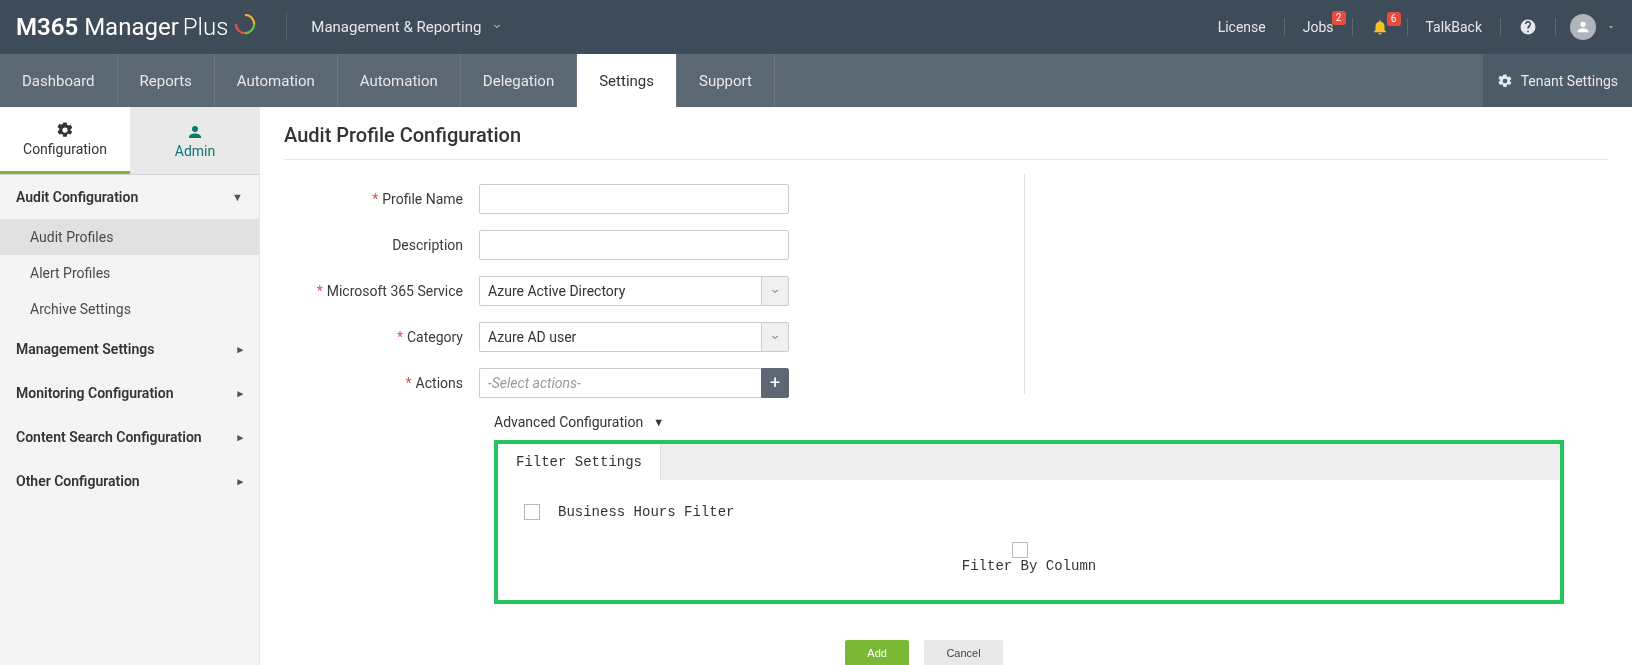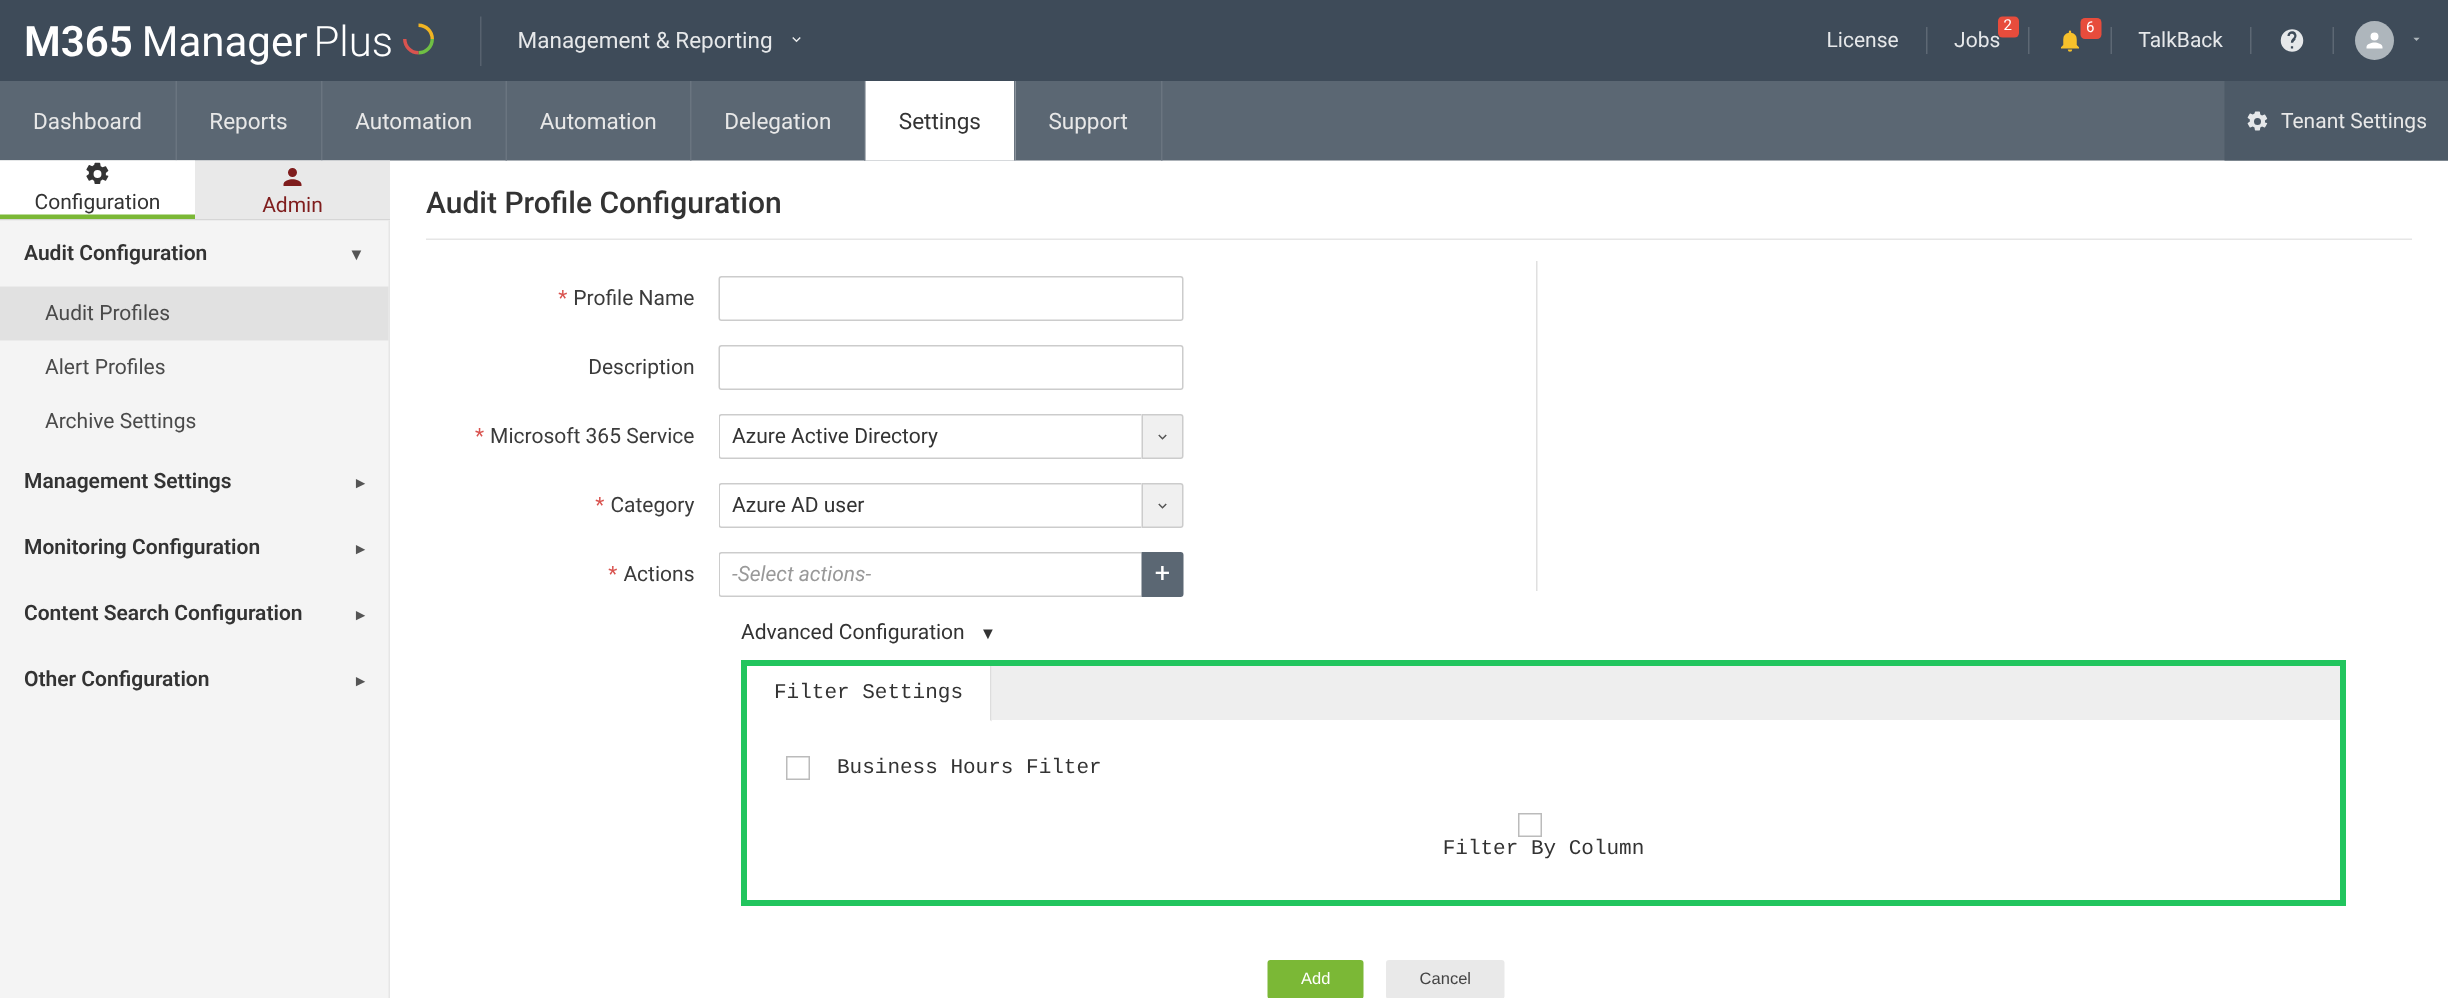--- a/index.html
+++ b/index.html
@@ -1,20 +1,20 @@
 <!DOCTYPE html>
 <html><head>
 <meta charset="utf-8">
 <style>
   * { box-sizing: border-box; margin: 0; padding: 0; }
   body { font-family: -apple-system, "Segoe UI", Roboto, sans-serif; font-size: 14px; color: #333; background: #fff; }
   
   
   .topbar { background: #3e4b59; height: 54px; display: flex; align-items: center; color: #fff; padding: 0 16px; }
-  .brand { display: flex; align-items: center; font-size: 28px; font-weight: 500; padding-right: 30px; border-right: 1px solid #57626f; margin-right: 24px; }
+  .brand { display: flex; align-items: center; font-size: 24px; font-weight: 500; padding-right: 30px; border-right: 1px solid #57626f; margin-right: 24px; }
   .brand-m365 { font-weight: 600; }
   .brand-manager { font-weight: 400; margin-left: 6px; }
   .brand-plus { font-weight: 300; margin-left: 4px; }
   .brand-logo { margin-left: 6px; display: inline-block; }
   .nav-dropdown { display: flex; align-items: center; cursor: pointer; color: #e6e8ea; font-size: 15px; }
   .nav-dropdown .chev { margin-left: 10px; }
   .topbar-right { margin-left: auto; display: flex; align-items: center; gap: 8px; }
   .top-link { color: #e6e8ea; text-decoration: none; padding: 0 10px; position: relative; line-height: 20px; display: flex; align-items: center; }
   .top-sep { width: 1px; height: 18px; background: #5d6874; }
   .badge { position: absolute; top: -6px; right: -2px; background: #e74c3c; color: #fff; font-size: 10px; line-height: 14px; min-width: 14px; text-align: center; border-radius: 3px; padding: 0 3px; }
@@ -24,22 +24,22 @@
   .top-link svg.help { width: 18px; height: 18px; fill: #e6e8ea; }
   
   
   .maintabs { background: #5b6773; height: 53px; display: flex; align-items: stretch; color: #e8e8e8; }
   .maintab { padding: 0 22px; display: flex; align-items: center; cursor: pointer; border-right: 1px solid #6a7580; font-size: 15px; }
   .maintab.active { background: #fff; color: #333; }
   .tenant-settings { margin-left: auto; background: #4d5a67; display: flex; align-items: center; padding: 0 14px; cursor: pointer; }
   .tenant-settings svg { width: 16px; height: 16px; fill: #e6e8ea; margin-right: 8px; }
   
   
-  .subtabs { display: flex; height: 40px; background: #e9e9e9; border-bottom: 1px solid #d6d6d6; width: 260px; }
-  .subtab { flex: 1; display: flex; flex-direction: column; align-items: center; justify-content: center; cursor: pointer; color: #7f1d1d; gap: 2px; }
+  .subtabs { display: flex; height: 68px; background: #e9e9e9; border-bottom: 1px solid #d6d6d6; width: 260px; }
+  .subtab { flex: 1; display: flex; flex-direction: column; align-items: center; justify-content: center; cursor: pointer; color: #0f766e; gap: 2px; }
   .subtab.active { background: #fff; color: #333; border-bottom: 3px solid #7bb836; }
   .subtab svg { width: 18px; height: 18px; fill: currentColor; }
   
   
   .body { display: flex; }
   .sidebar { width: 260px; background: #f4f4f4; min-height: 580px; border-right: 1px solid #e6e6e6; }
   .side-section { padding: 14px 16px; font-weight: 600; display: flex; align-items: center; justify-content: space-between; cursor: pointer; }
   .side-section .caret { font-size: 11px; color: #555; }
   .side-item { padding: 10px 16px 10px 30px; cursor: pointer; color: #4a4a4a; }
   .side-item.active { background: #e1e1e1; }

